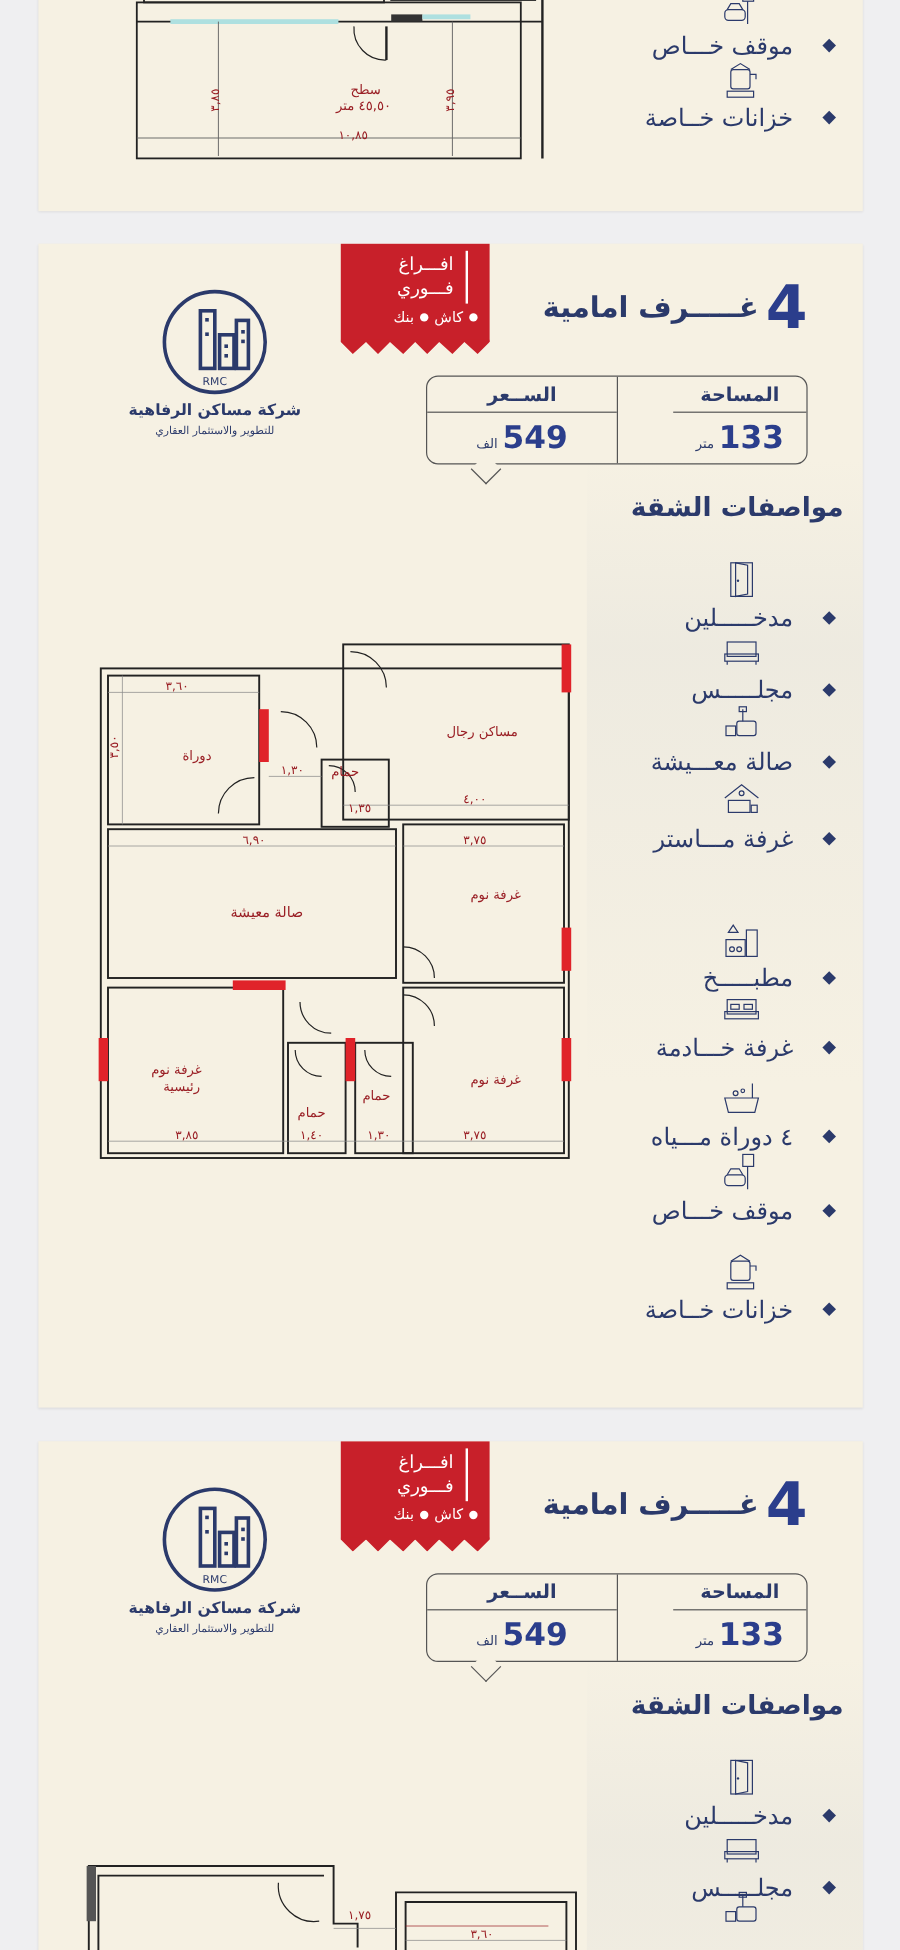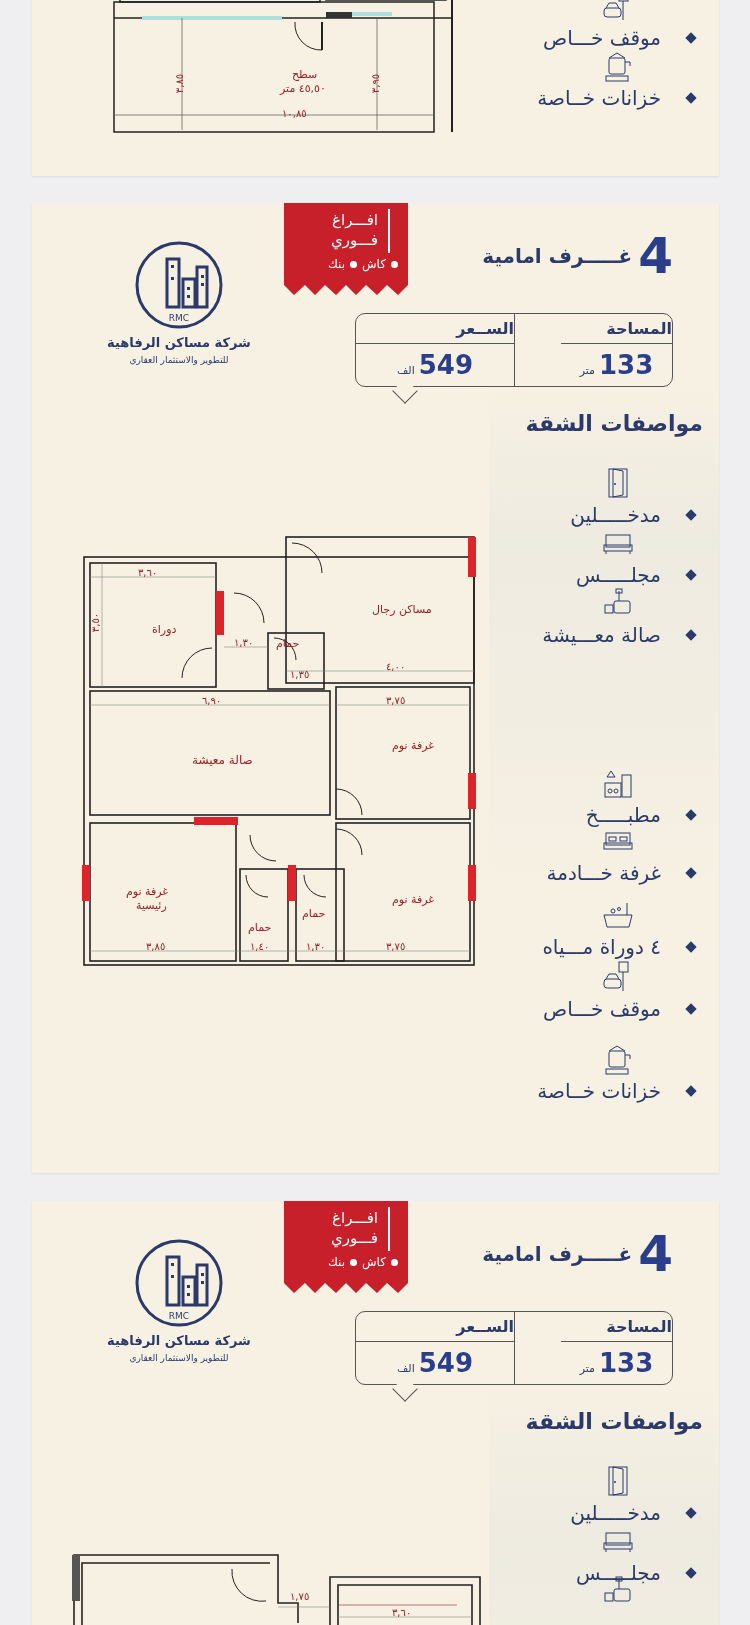--- a/index.html
+++ b/index.html
@@ -24,27 +24,27 @@
   .ribbon .vline { position: absolute; right: 18px; top: 6px; width: 2px; height: 44px; background: #fff; }
   .ribbon .pay { position: absolute; right: 10px; top: 54px; font-size: 12px; direction: rtl; display: flex; gap: 5px; align-items: center; }
   .ribbon .dot { display: inline-block; width: 7px; height: 7px; border-radius: 50%; background: #fff; }
 
   .logo { position: absolute; width: 150px; text-align: center; }
   .logo .name { font-size: 13px; font-weight: bold; color: #2b3a6b; direction: rtl; margin-top: 2px; }
   .logo .tag { font-size: 9px; color: #2b3a6b; direction: rtl; margin-top: 5px; }
 
   .headline { position: absolute; right: 46px; display: flex; align-items: center; direction: rtl; gap: 6px; }
   .headline .num { font-size: 50px; font-weight: bold; color: #2b3e8c; line-height: 1; }
-  .headline .txt { font-size: 20px; font-weight: bold; color: #2b3a6b; }
+  .headline .txt { font-size: 24px; font-weight: bold; color: #2b3a6b; }
 
   .pricebox { position: absolute; right: 46px; width: 318px; height: 74px; border: 1.5px solid #555; border-radius: 10px; direction: rtl; }
   .pricebox .col { position: absolute; top: 0; width: 50%; height: 100%; }
   .pricebox .col.r { right: 0; border-left: 1.5px solid #555; padding-left: 46px; }
   .pricebox .col.l { left: 0; }
-  .pricebox .hdr { height: 30px; border-bottom: 1.5px solid #555; font-size: 16px; font-weight: bold; color: #2b3a6b; line-height: 30px; }
+  .pricebox .hdr { height: 30px; border-bottom: 1.5px solid #555; text-align: center; font-size: 16px; font-weight: bold; color: #2b3a6b; line-height: 30px; }
   .pricebox .val { text-align: center; line-height: 42px; color: #2b3e8c; }
   .pricebox .val b { font-size: 26px; }
   .pricebox .val span { font-size: 11px; color: #2b3a6b; margin-right: 4px; }
   .pricebox .arrow { position: absolute; left: 40px; bottom: -14px; width: 18px; height: 18px; background: #f6f1e3; border-right: 1.5px solid #555; border-bottom: 1.5px solid #555; transform: rotate(45deg); }
 
   .section-title { position: absolute; right: 16px; font-size: 22px; font-weight: bold; color: #2b3a6b; direction: rtl; text-align: center; }
 
   .plan { position: absolute; }
   .plan .lbl { position: absolute; font-size: 11px; color: #9a1f25; direction: rtl; white-space: nowrap; font-family: "DejaVu Sans", sans-serif; }
   .plan .dim { position: absolute; font-size: 10px; color: #9a1f25; white-space: nowrap; }
@@ -251,20 +251,30 @@
     <div class="feat-item" style="top:120px;">
       <svg class="feat-icon" viewBox="0 0 34 34">
           <rect x="13" y="14" width="16" height="12" rx="2" fill="none" stroke="#2b3a6b"></rect>
           <rect x="4" y="18" width="8" height="8" fill="none" stroke="#2b3a6b"></rect>
           <line x1="18" y1="4" x2="18" y2="14" stroke="#2b3a6b"></line>
           <rect x="15" y="2" width="6" height="4" fill="none" stroke="#2b3a6b"></rect>
         </svg>
       <span class="feat-label">صالة معـــيشة</span>
       <span class="bullet"></span>
     </div>
+    <div class="feat-item" style="top:184px;">
+      <svg class="feat-icon" viewBox="0 0 34 34">
+          <path d="M3 14 L17 3 L31 14" fill="none" stroke="#2b3a6b"></path>
+          <rect x="6" y="16" width="18" height="10" fill="none" stroke="#2b3a6b"></rect>
+          <rect x="25" y="20" width="5" height="6" fill="none" stroke="#2b3a6b"></rect>
+          <circle cx="17" cy="10" r="2" fill="none" stroke="#2b3a6b"></circle>
+        </svg>
+      <span class="feat-label">غرفة مـــاستر</span>
+      <span class="bullet"></span>
+    </div>
     <div class="feat-item" style="top:300px;">
       <svg class="feat-icon" viewBox="0 0 34 34">
           <rect x="4" y="16" width="16" height="14" fill="none" stroke="#2b3a6b"></rect>
           <rect x="21" y="8" width="9" height="22" fill="none" stroke="#2b3a6b"></rect>
           <path d="M6 10 L10 4 L14 10 Z" fill="none" stroke="#2b3a6b"></path>
           <circle cx="9" cy="24" r="2" fill="none" stroke="#2b3a6b"></circle>
           <circle cx="15" cy="24" r="2" fill="none" stroke="#2b3a6b"></circle>
         </svg>
       <span class="feat-label">مطبـــــخ</span>
       <span class="bullet"></span>

